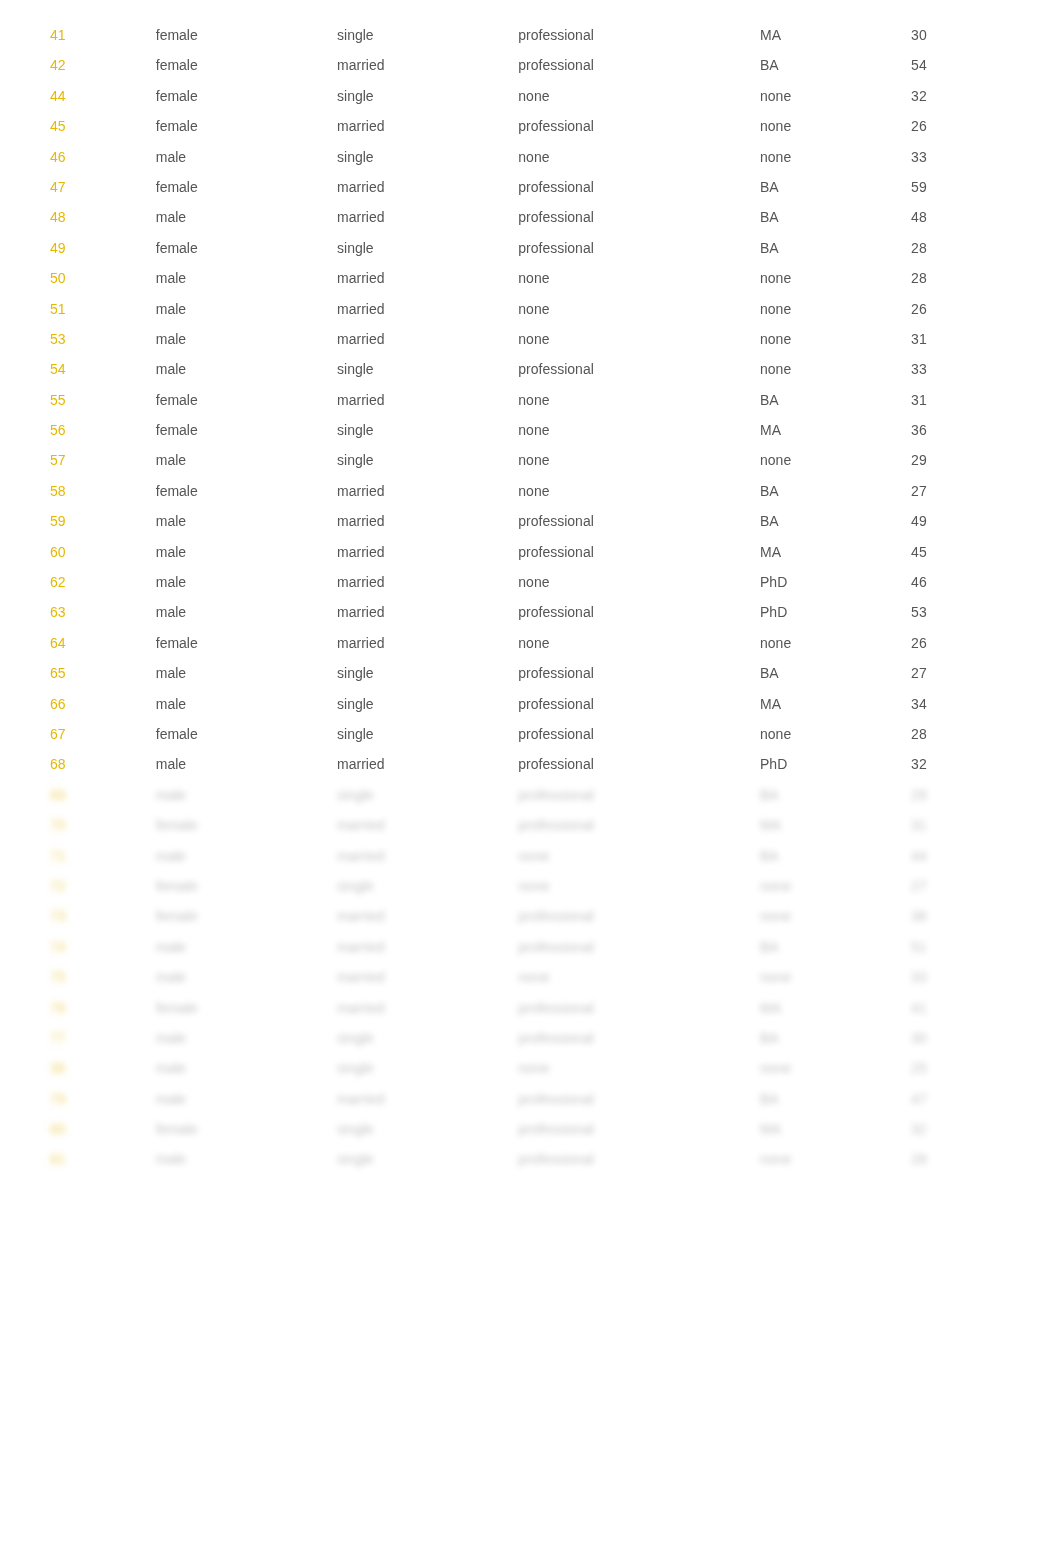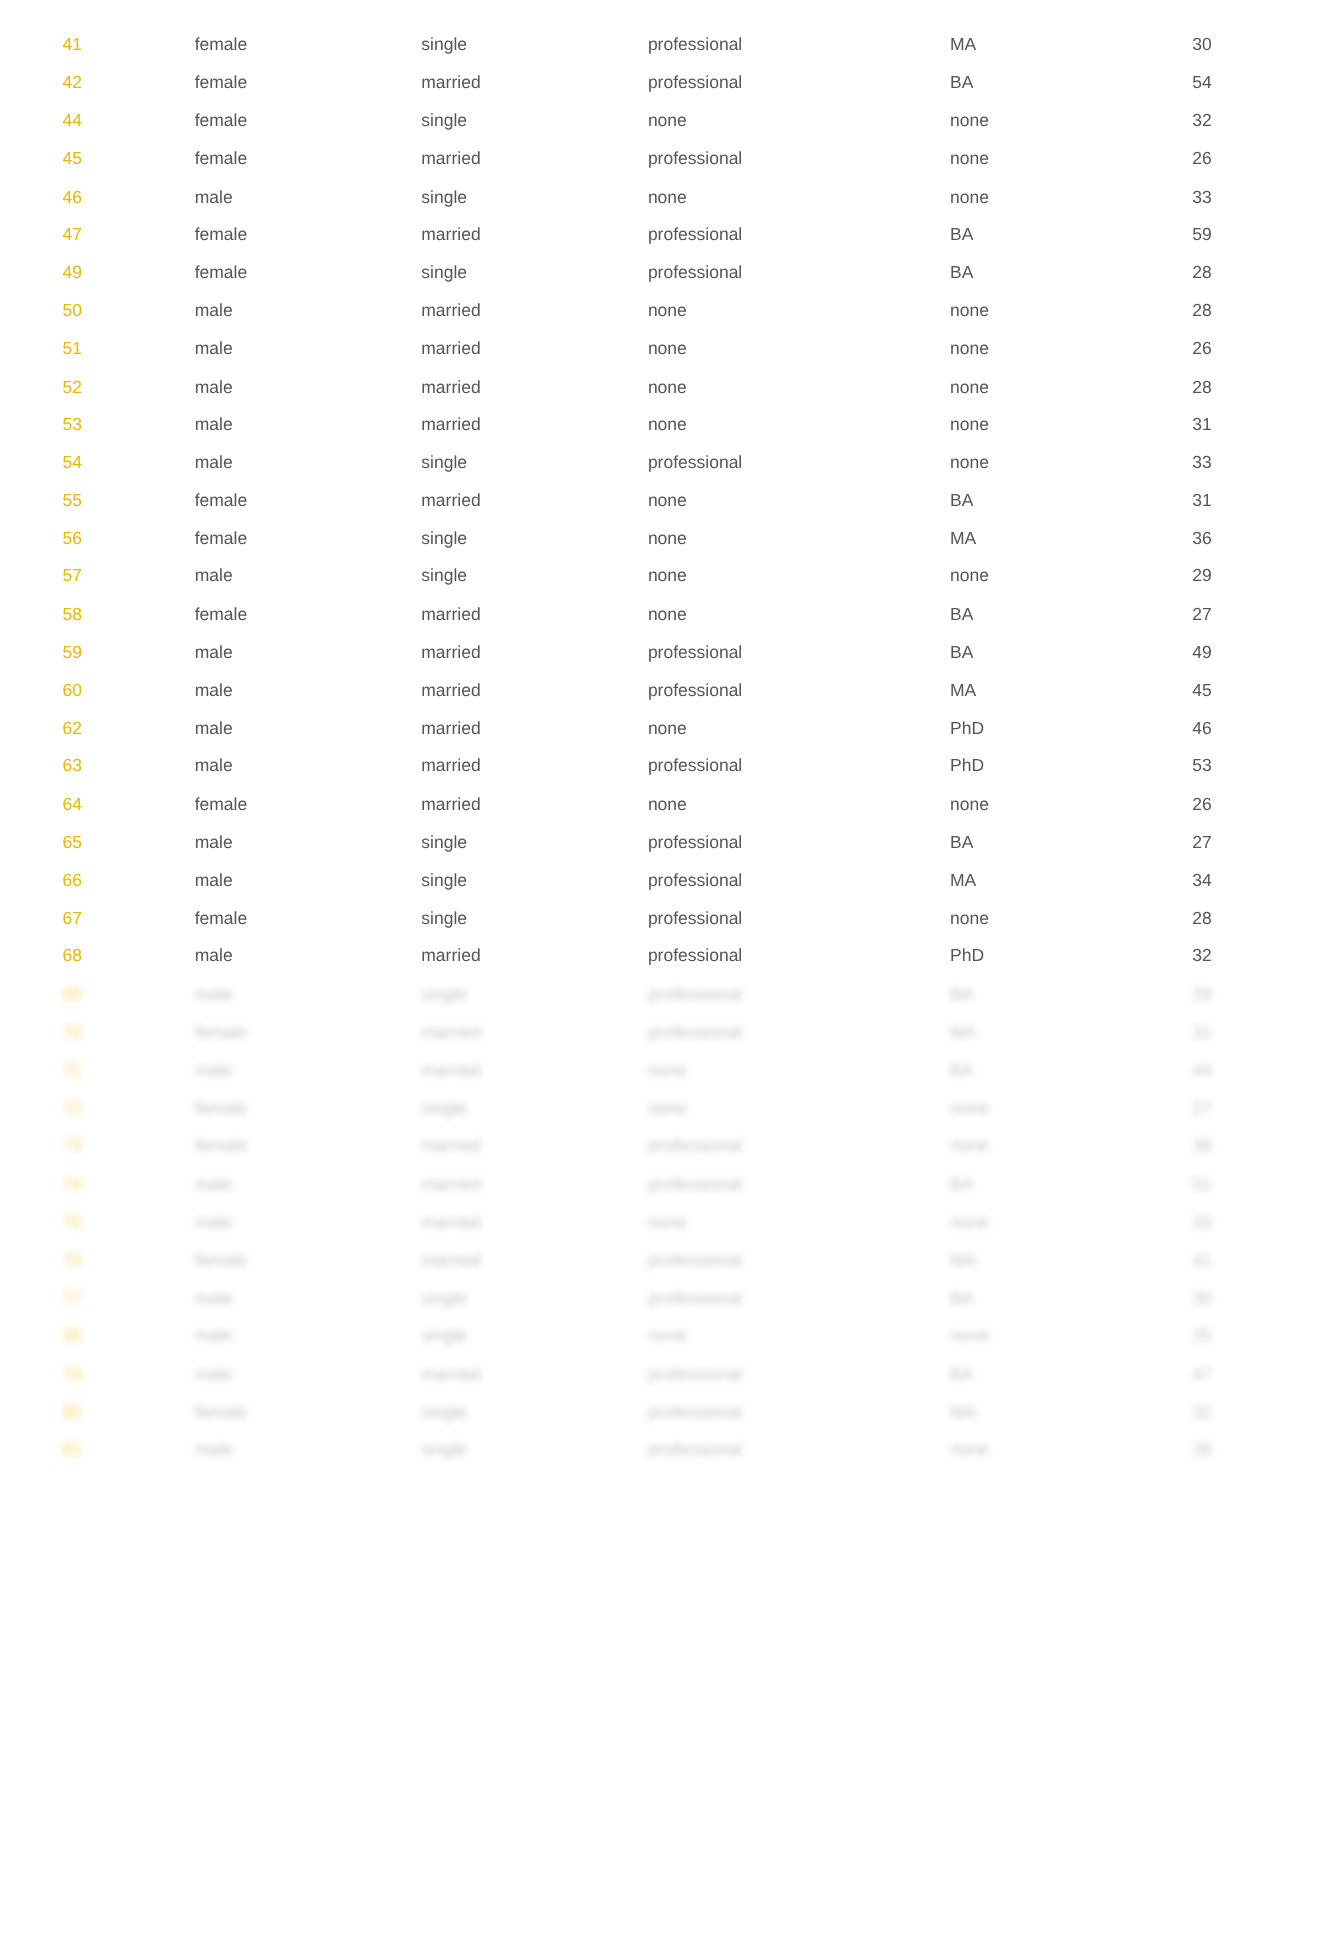--- a/index.html
+++ b/index.html
@@ -42,21 +42,21 @@
       text-align: left;
     }
     .col-edu {
       color: #555;
       width: 100px;
       text-align: left;
     }
     .col-age {
       color: #555;
       width: 80px;
-      text-align: center;
+      text-align: left;
     }
     
     .blurred td {
       color: transparent;
       text-shadow: 0 0 6px rgba(0,0,0,0.25);
       user-select: none;
     }
     .blurred .col-id {
       color: transparent;
       text-shadow: 0 0 6px rgba(230,184,0,0.6);
@@ -109,20 +109,28 @@
     </tr>
       <tr>
       <td class="col-id">47</td>
       <td class="col-gender">female</td>
       <td class="col-marital">married</td>
       <td class="col-job">professional</td>
       <td class="col-edu">BA</td>
       <td class="col-age">59</td>
     </tr>
       <tr>
+      <td class="col-id">48</td>
+      <td class="col-gender">male</td>
+      <td class="col-marital">married</td>
+      <td class="col-job">professional</td>
+      <td class="col-edu">BA</td>
+      <td class="col-age">48</td>
+    </tr>
+      <tr>
       <td class="col-id">49</td>
       <td class="col-gender">female</td>
       <td class="col-marital">single</td>
       <td class="col-job">professional</td>
       <td class="col-edu">BA</td>
       <td class="col-age">28</td>
     </tr>
       <tr>
       <td class="col-id">50</td>
       <td class="col-gender">male</td>
@@ -131,28 +139,20 @@
       <td class="col-edu">none</td>
       <td class="col-age">28</td>
     </tr>
       <tr>
       <td class="col-id">51</td>
       <td class="col-gender">male</td>
       <td class="col-marital">married</td>
       <td class="col-job">none</td>
       <td class="col-edu">none</td>
       <td class="col-age">26</td>
-    </tr>
-      <tr>
-      <td class="col-id">52</td>
-      <td class="col-gender">male</td>
-      <td class="col-marital">married</td>
-      <td class="col-job">none</td>
-      <td class="col-edu">none</td>
-      <td class="col-age">28</td>
     </tr>
       <tr>
       <td class="col-id">53</td>
       <td class="col-gender">male</td>
       <td class="col-marital">married</td>
       <td class="col-job">none</td>
       <td class="col-edu">none</td>
       <td class="col-age">31</td>
     </tr>
       <tr>

